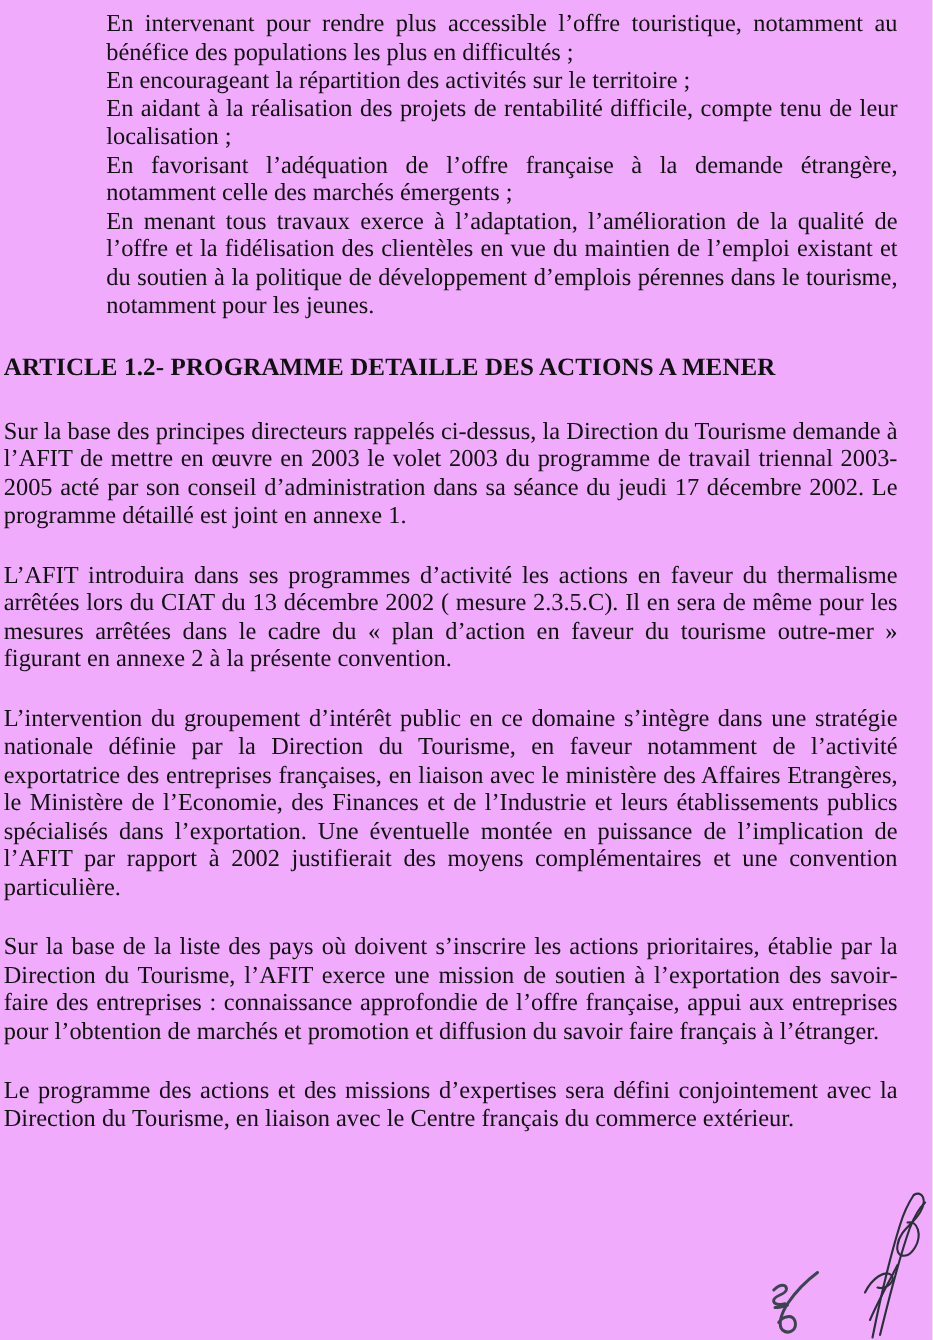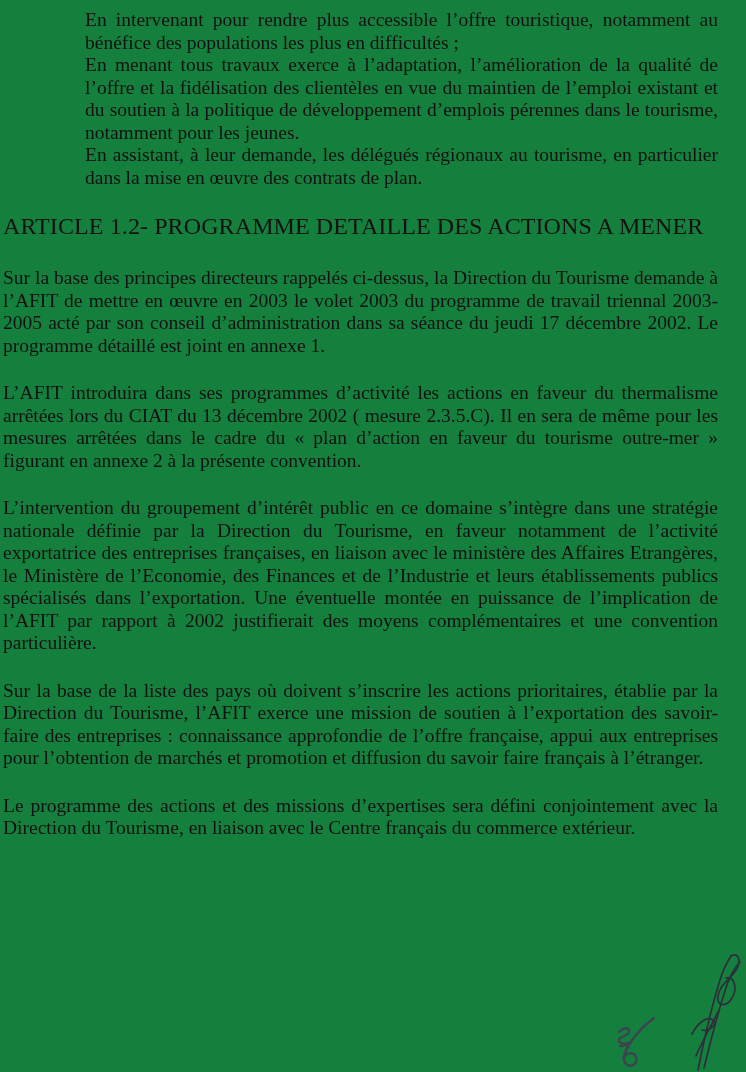--- a/index.html
+++ b/index.html
@@ -4,21 +4,21 @@
 <style>
   html, body {
     margin: 0;
     padding: 0;
     background: #ffffff;
   }
   .page {
     position: relative;
     width: 746px;
     height: 1072px;
-    background: #15803d;
+    background: #f0abfc;
     overflow: hidden;
     font-family: "Liberation Serif", "DejaVu Serif", serif;
     color: #111111;
   }
   .content {
     position: absolute;
     top: 9px;
     left: 3px;
     right: 28px;
   }
@@ -29,23 +29,23 @@
     text-align: justify;
   }
   .intro-list {
     margin-left: 82px;
     margin-bottom: 26px;
   }
   .intro-list p {
     margin: 0;
   }
   h1.article-heading {
-    font-size: 24px;
+    font-size: 20px;
     line-height: 23px;
-    font-weight: normal;
+    font-weight: bold;
     margin: 26px 0 29px 0;
     letter-spacing: 0.1px;
   }
   .para-indent {
     text-indent: 42px;
   }
   .handwritten {
     position: absolute;
   }
   .handwritten path {
@@ -57,22 +57,24 @@
   .signature path { stroke: #2b2f3a; stroke-width: 1.7; }
 </style>
 </head>
 <body>
 
 <div class="page">
   <div class="content">
 
     <div class="intro-list">
       <p>En intervenant pour rendre plus accessible l’offre touristique, notamment au bénéfice des populations les plus en difficultés ;</p>
+      <p>En encourageant la répartition des activités sur le territoire ;</p>
+      <p>En aidant à la réalisation des projets de rentabilité difficile, compte tenu de leur localisation ;</p>
+      <p>En favorisant l’adéquation de l’offre française à la demande étrangère, notamment celle des marchés émergents ;</p>
       <p>En menant tous travaux exerce à l’adaptation, l’amélioration de la qualité de l’offre et la fidélisation des clientèles en vue du maintien de l’emploi existant et du soutien à la politique de développement d’emplois pérennes dans le tourisme, notamment pour les jeunes.</p>
-      <p>En assistant, à leur demande, les délégués régionaux au tourisme, en particulier dans la mise en œuvre des contrats de plan.</p>
     </div>
 
     <h1 class="article-heading">ARTICLE 1.2- PROGRAMME DETAILLE DES ACTIONS A MENER</h1>
 
     <p>Sur la base des principes directeurs rappelés ci-dessus, la Direction du Tourisme demande à l’AFIT de mettre en œuvre en 2003 le volet 2003 du programme de travail triennal 2003-2005 acté par son conseil d’administration dans sa séance du jeudi 17 décembre 2002. Le programme détaillé est joint en annexe 1.</p>
     <p>L’AFIT introduira dans ses programmes d’activité les actions en faveur du thermalisme arrêtées lors du CIAT du 13 décembre 2002 ( mesure 2.3.5.C). Il en sera de même pour les mesures arrêtées dans le cadre du « plan d’action en faveur du tourisme outre-mer »  figurant en annexe 2  à la présente convention.</p>
 
 
     <p>L’intervention du groupement d’intérêt public en ce domaine s’intègre dans une stratégie nationale définie par la Direction du Tourisme, en faveur notamment de l’activité exportatrice des entreprises françaises, en liaison avec le ministère des Affaires Etrangères, le Ministère de l’Economie, des Finances et de l’Industrie et leurs établissements publics spécialisés dans l’exportation. Une éventuelle montée en puissance de l’implication de l’AFIT  par rapport à 2002 justifierait des moyens complémentaires et une convention particulière.</p>
     <p>Sur la base de la liste des pays où doivent s’inscrire les actions prioritaires, établie par la Direction du Tourisme, l’AFIT exerce une mission de soutien à l’exportation des savoir-faire des entreprises : connaissance approfondie de l’offre française, appui aux entreprises pour l’obtention de marchés et promotion et diffusion du savoir faire français à l’étranger.</p>

